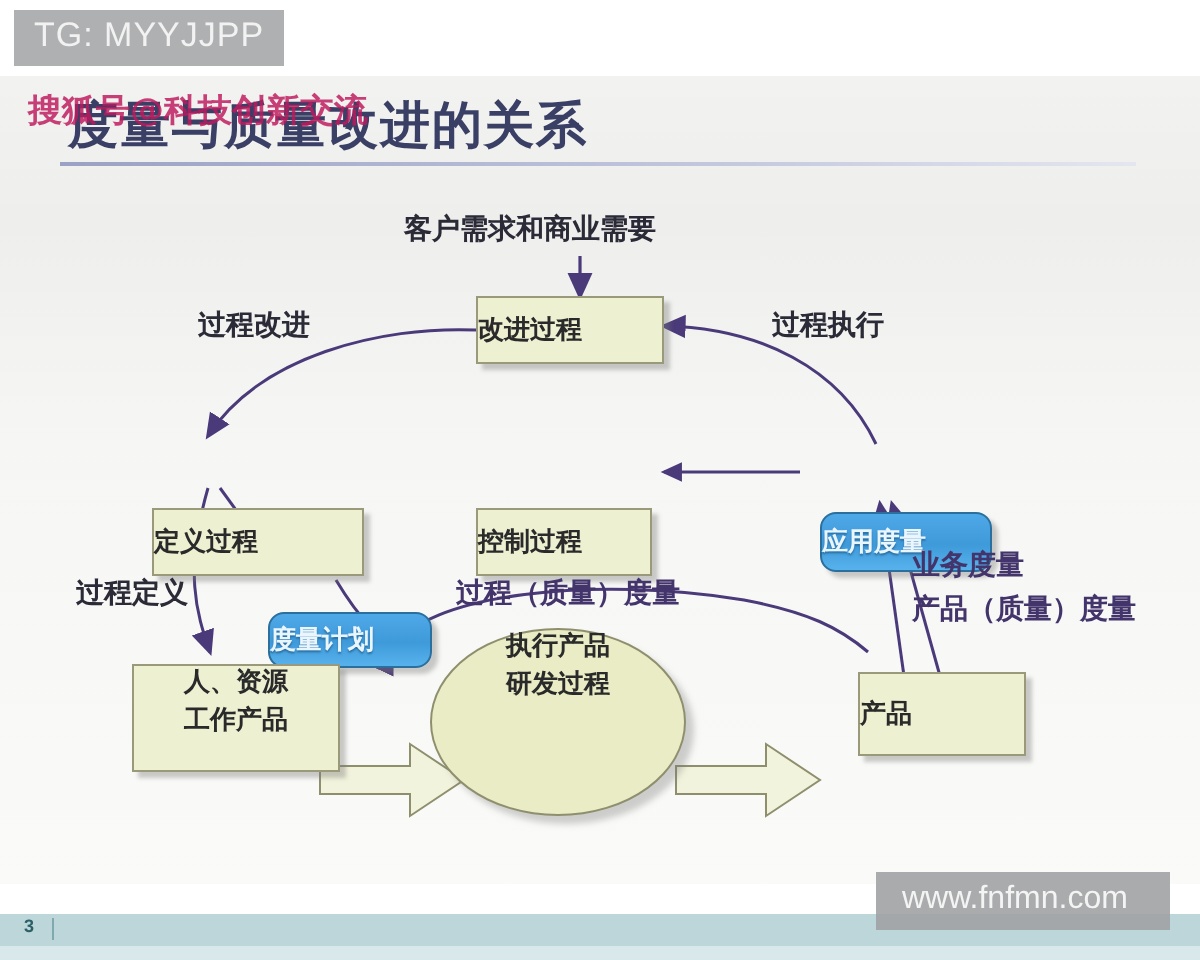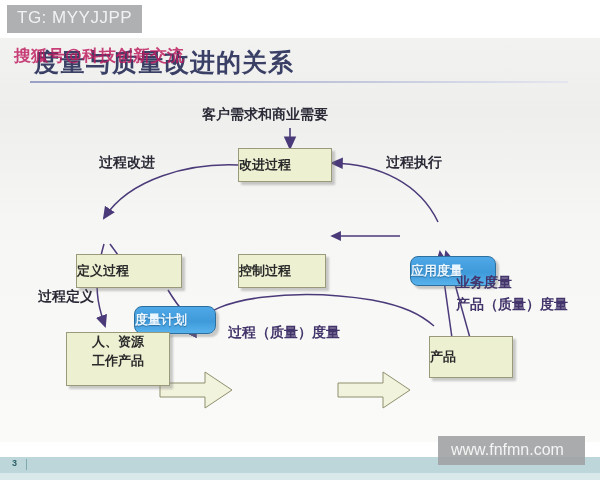--- a/index.html
+++ b/index.html
@@ -225,34 +225,38 @@
 
     <div class="node box-blue" style="left:134px; top:268px; width:82px; height:28px;">
       <span>度量计划</span>
     </div>
 
     <div class="node box-yellow two-line" style="left:66px; top:294px; width:104px; height:54px; flex-direction:column;">
       <span>人、资源</span>
       <span>工作产品</span>
     </div>
 
+    <div class="node ellipse" style="left:215px; top:276px; width:128px; height:94px; flex-direction:column;">
+      <span>执行产品</span>
+      <span>研发过程</span>
+    </div>
 
     <div class="node box-yellow" style="left:402px; top:298px; width:84px; height:42px;margin-left:27px;">
       <span>产品</span>
     </div>
 
     <div class="label" style="left:202px; top:68px;">客户需求和商业需要</div>
 
     <div class="label" style="left:99px; top:116px;">过程改进</div>
 
     <div class="label" style="left:386px; top:116px;">过程执行</div>
 
     <div class="label" style="left:38px; top:250px;">过程定义</div>
 
-    <div class="label label-purple" style="left:228px; top:250px;margin-top:36px;">过程（质量）度量</div>
+    <div class="label label-purple" style="left:228px; top:250px;">过程（质量）度量</div>
 
     <div class="label label-purple" style="left:456px; top:236px;">业务度量</div>
 
     <div class="label label-purple" style="left:456px; top:258px;">产品（质量）度量</div>
 
     <div id="footer-bar"></div>
     <div id="footer-bar2"></div>
     <div id="page-number">3</div>
     <div id="page-tick"></div>
   </div>

